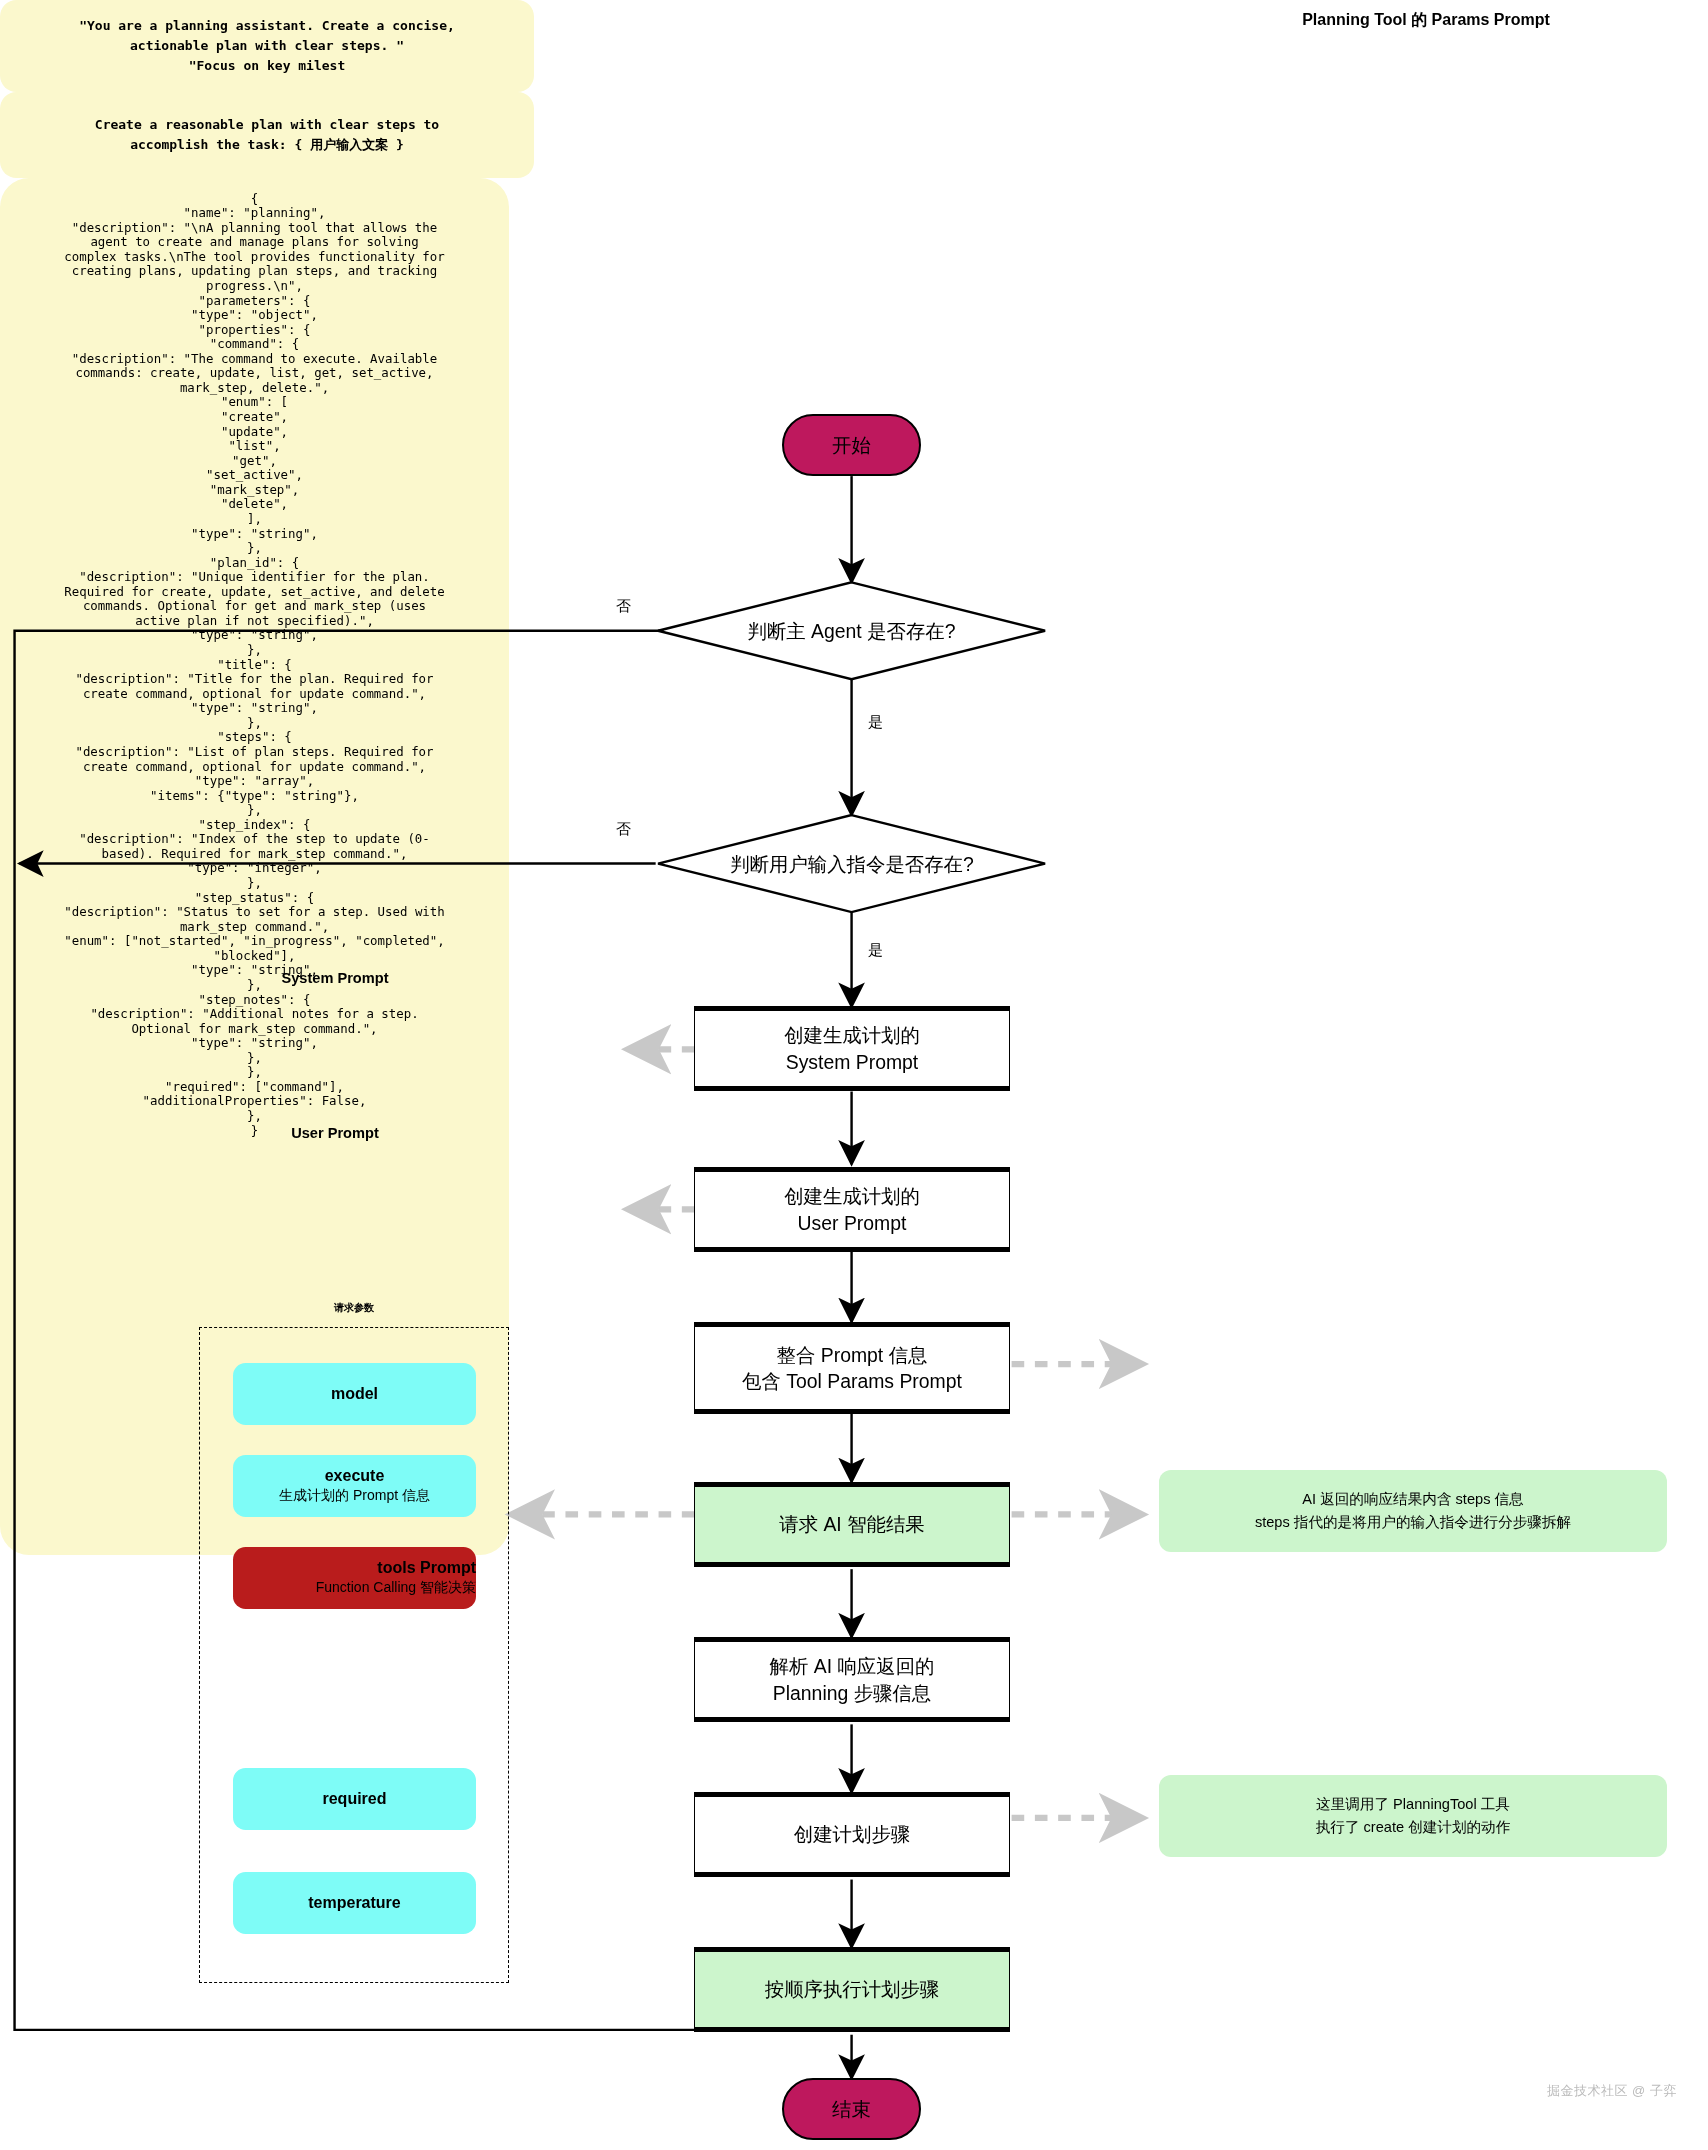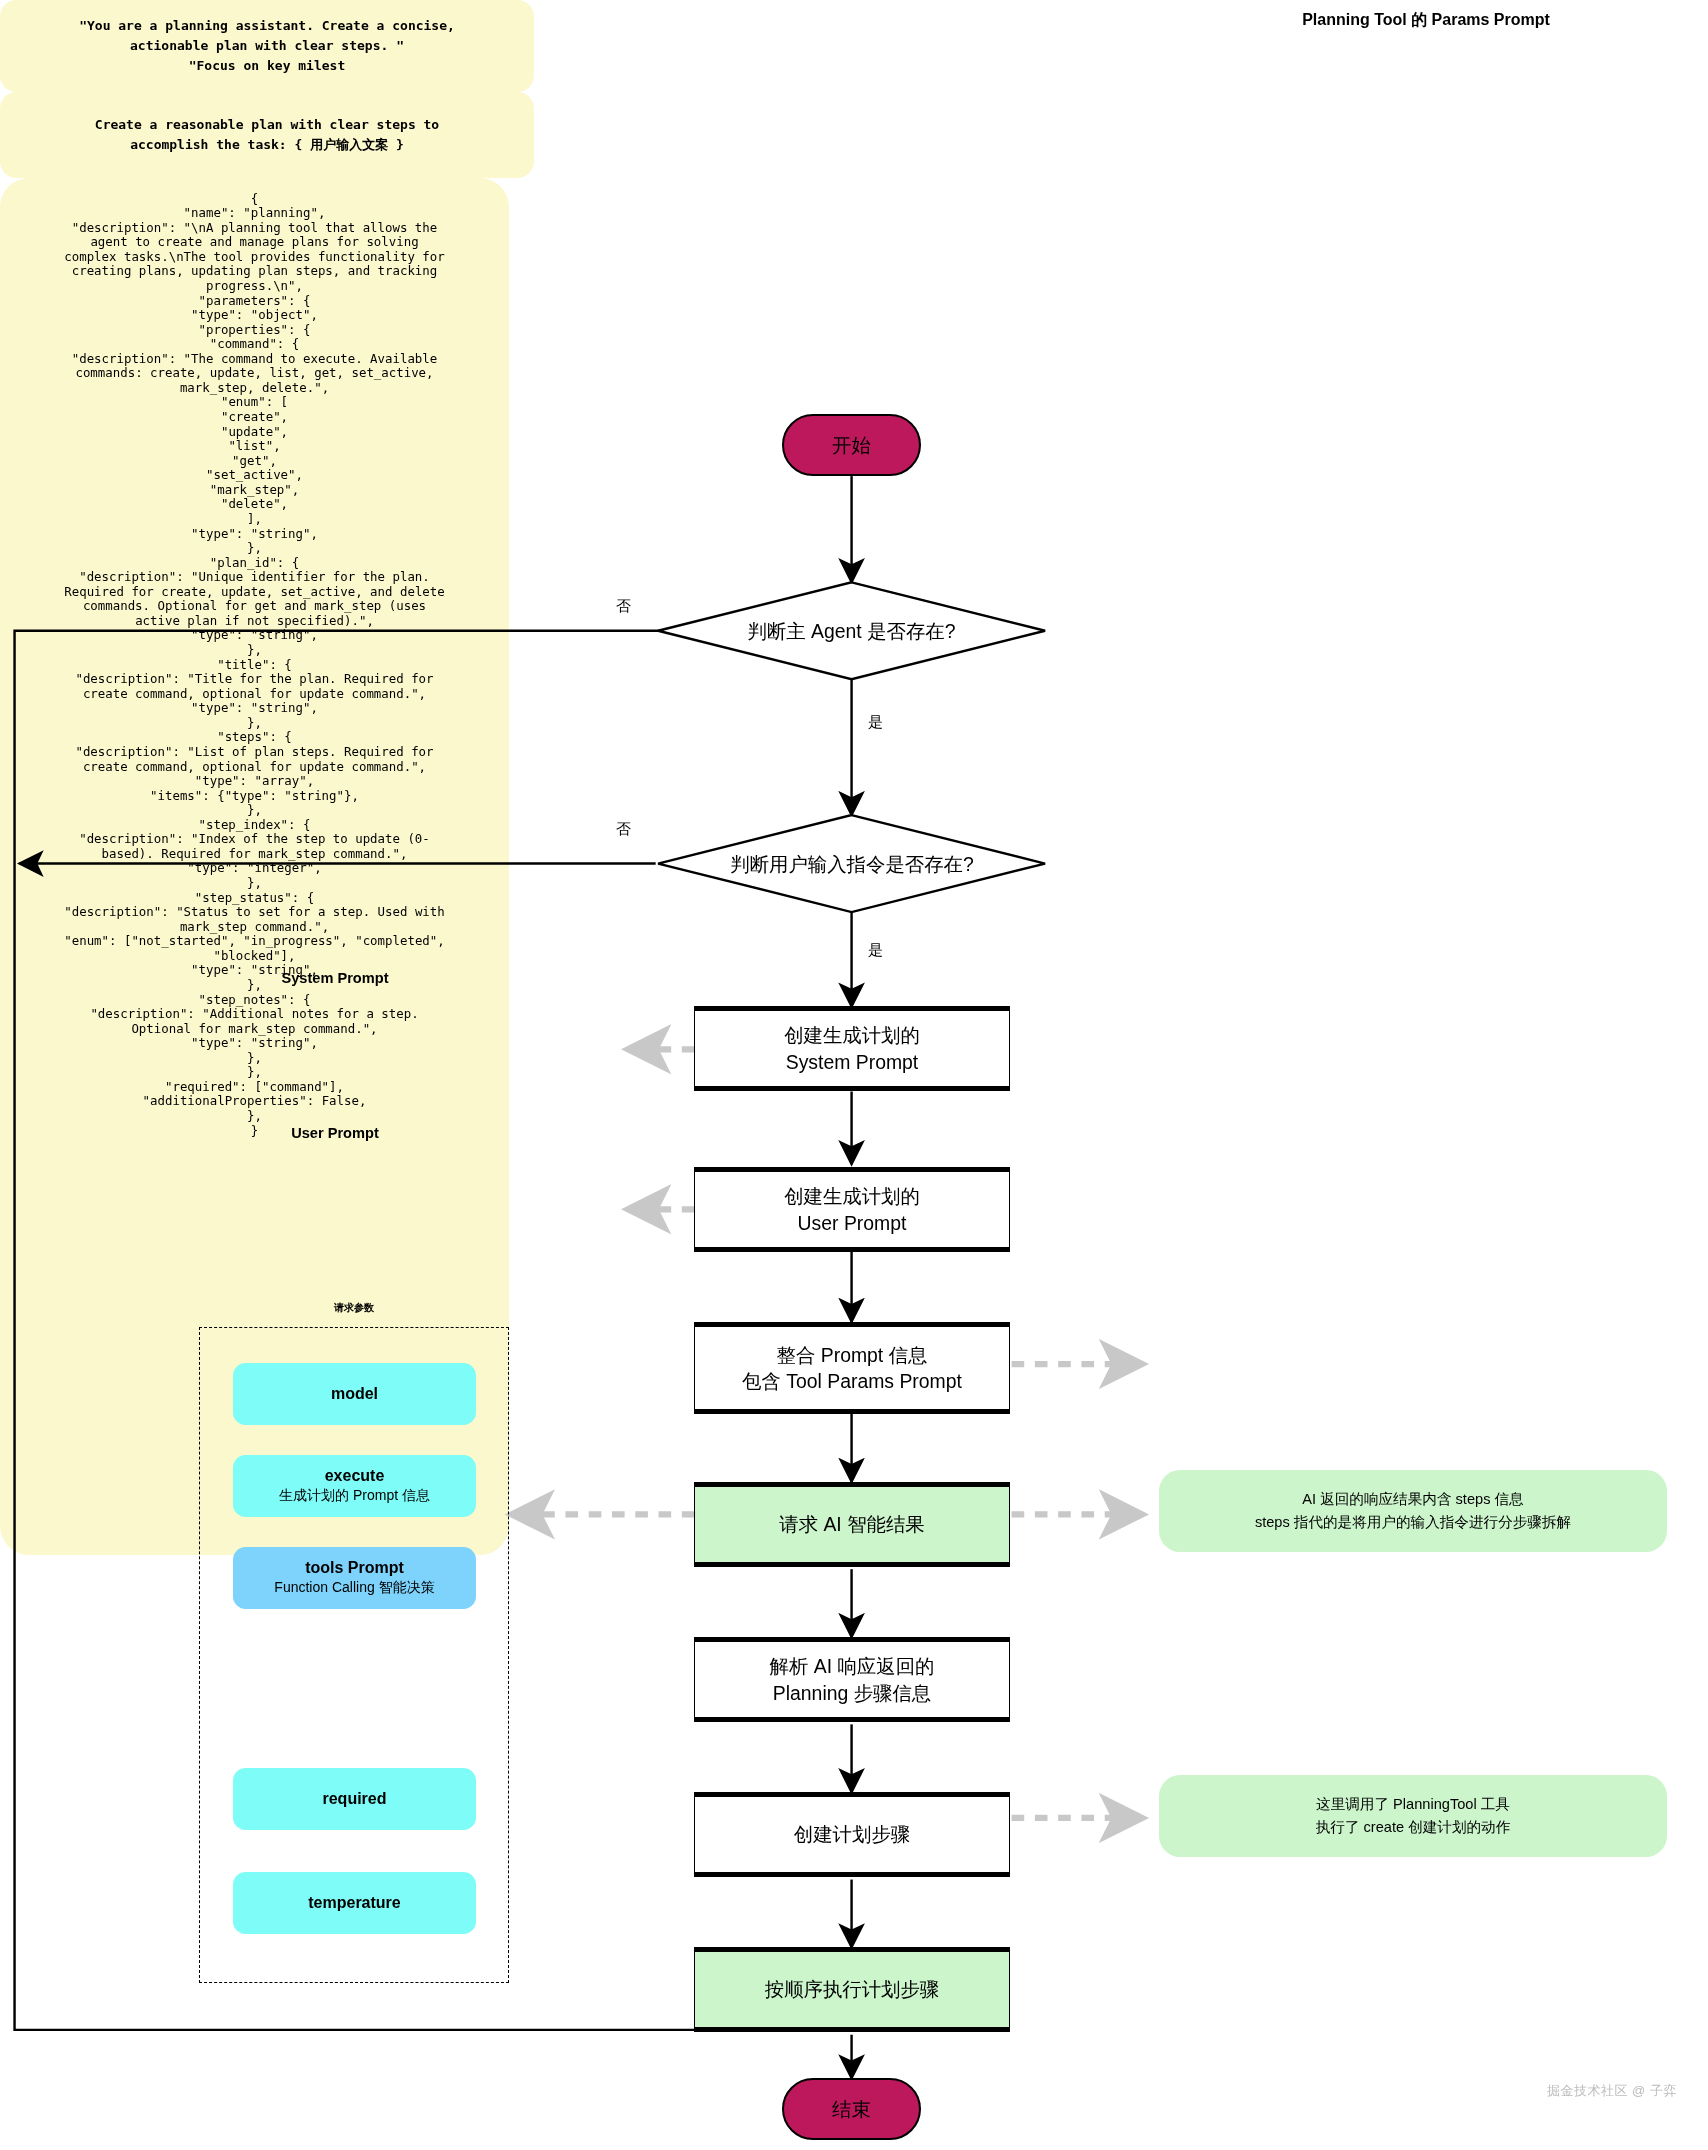--- a/index.html
+++ b/index.html
@@ -72,21 +72,21 @@
     position: absolute;
     text-align: center;
     font-weight: bold;
     font-size: 14.6px;
     font-family: "Liberation Sans", sans-serif;
   }
 
   
   .callout {
     background: #ccf5cc;
-    border-radius: 21px;
+    border-radius: 12px;
     font-size: 14.6px;
     line-height: 1.6;
     text-align: center;
     white-space: pre-line;
     padding: 8.7px 14.6px;
   }
 
   
   .group-box {
     position: absolute;
@@ -99,21 +99,21 @@
     text-align: center;
   }
   .param {
     position: absolute;
     border-radius: 12.6px;
     display: flex; flex-direction: column;
     align-items: center; justify-content: center;
     text-align: center;
   }
   .param.cyan { background: #7efcf7; }
-  .param.green { background: #7dd3fc; }
+  .param.green { background: #b91c1c; align-items: flex-end; }
   .param .p-main { font-size: 16px; font-weight: bold; }
   .param .p-sub  { font-size: 14px; font-weight: normal; margin-top: 1.9px; }
 
   .edge-label {
     position: absolute;
     font-size: 15px;
     background: transparent;
     color: #000;
   }
 

